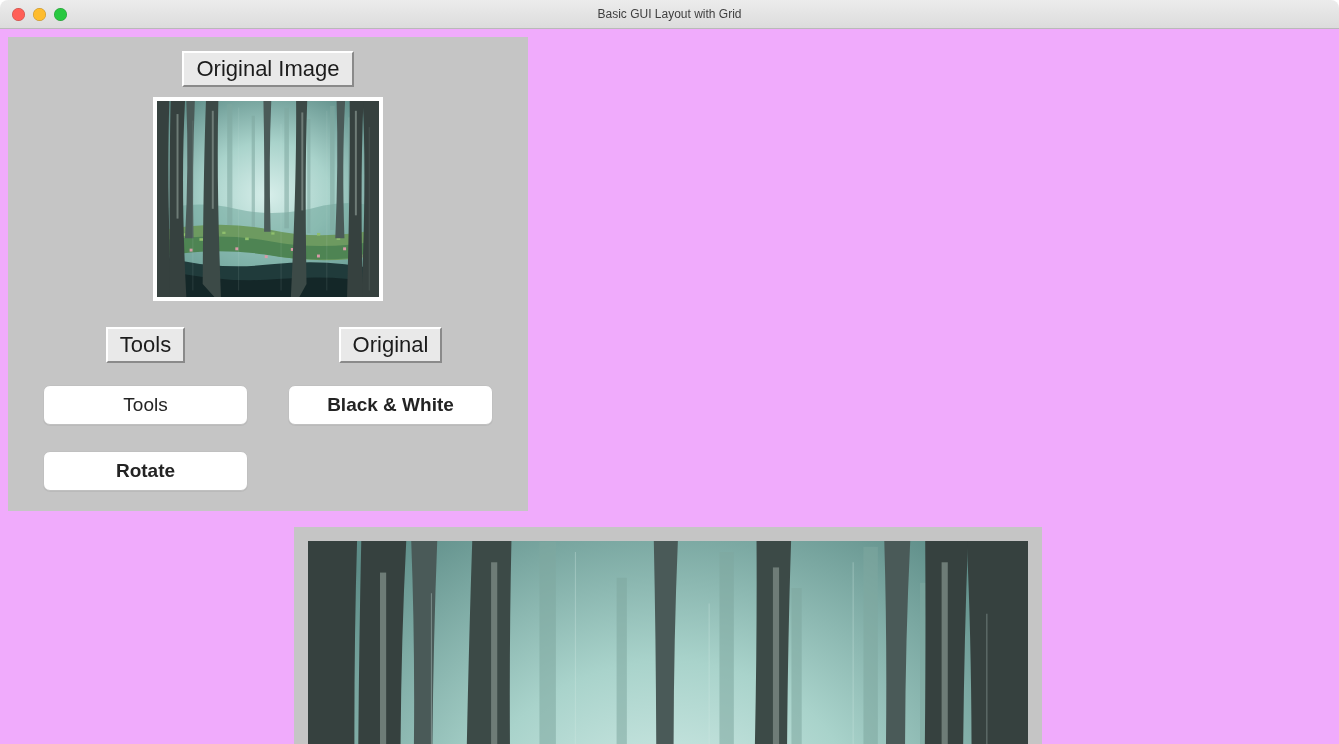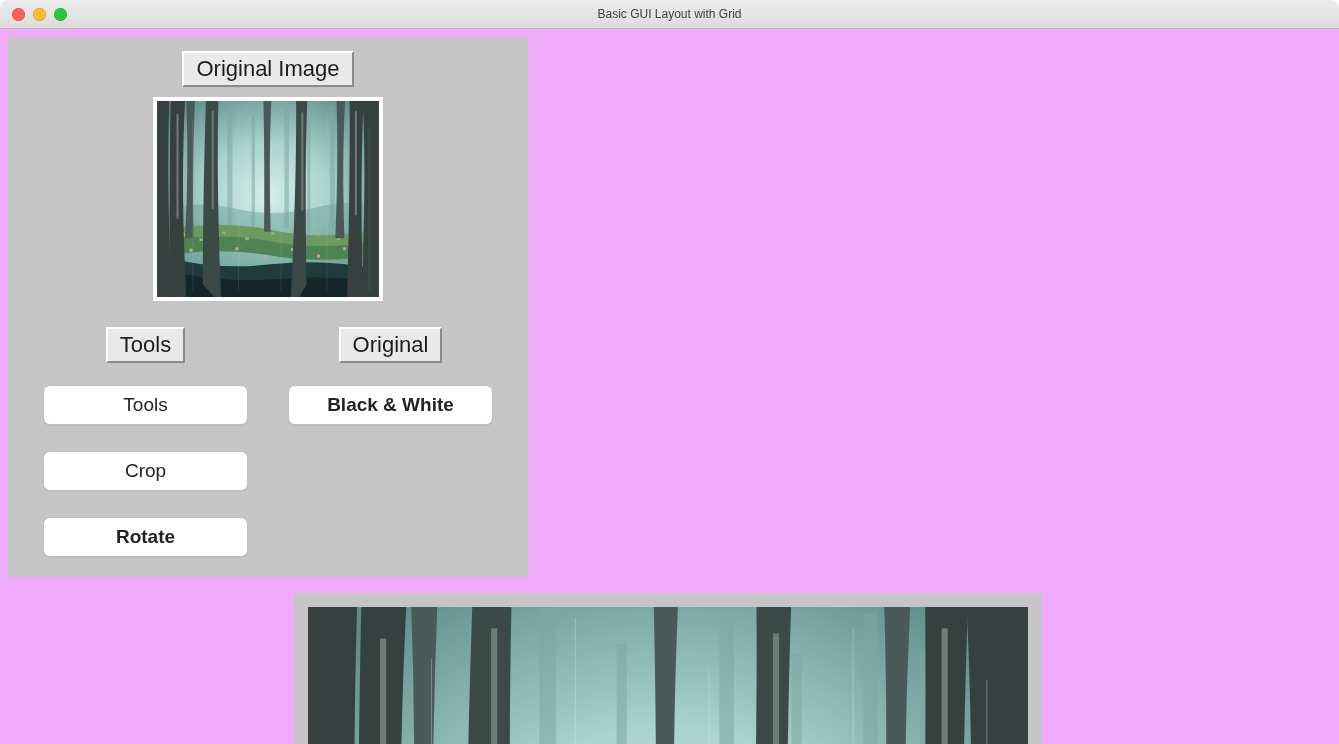--- a/index.html
+++ b/index.html
@@ -247,21 +247,20 @@
         <svg class="forest" width="222" height="196" viewBox="0 0 700 600" preserveAspectRatio="xMidYMid slice">
           <use href="#forestScene"></use>
         </svg>
       </span>
     </div>
 
     <div class="cols">
       <div class="col">
         <span class="raised-label">Tools</span>
         <button class="mac-btn">Tools</button>
-        <button class="mac-btn">Crop</button>
         <button class="mac-btn">Rotate</button>
       </div>
       <div class="col">
         <span class="raised-label">Original</span>
         <button class="mac-btn">Black &amp; White</button>
       </div>
     </div>
   </div>
 
   <div class="right-panel">

